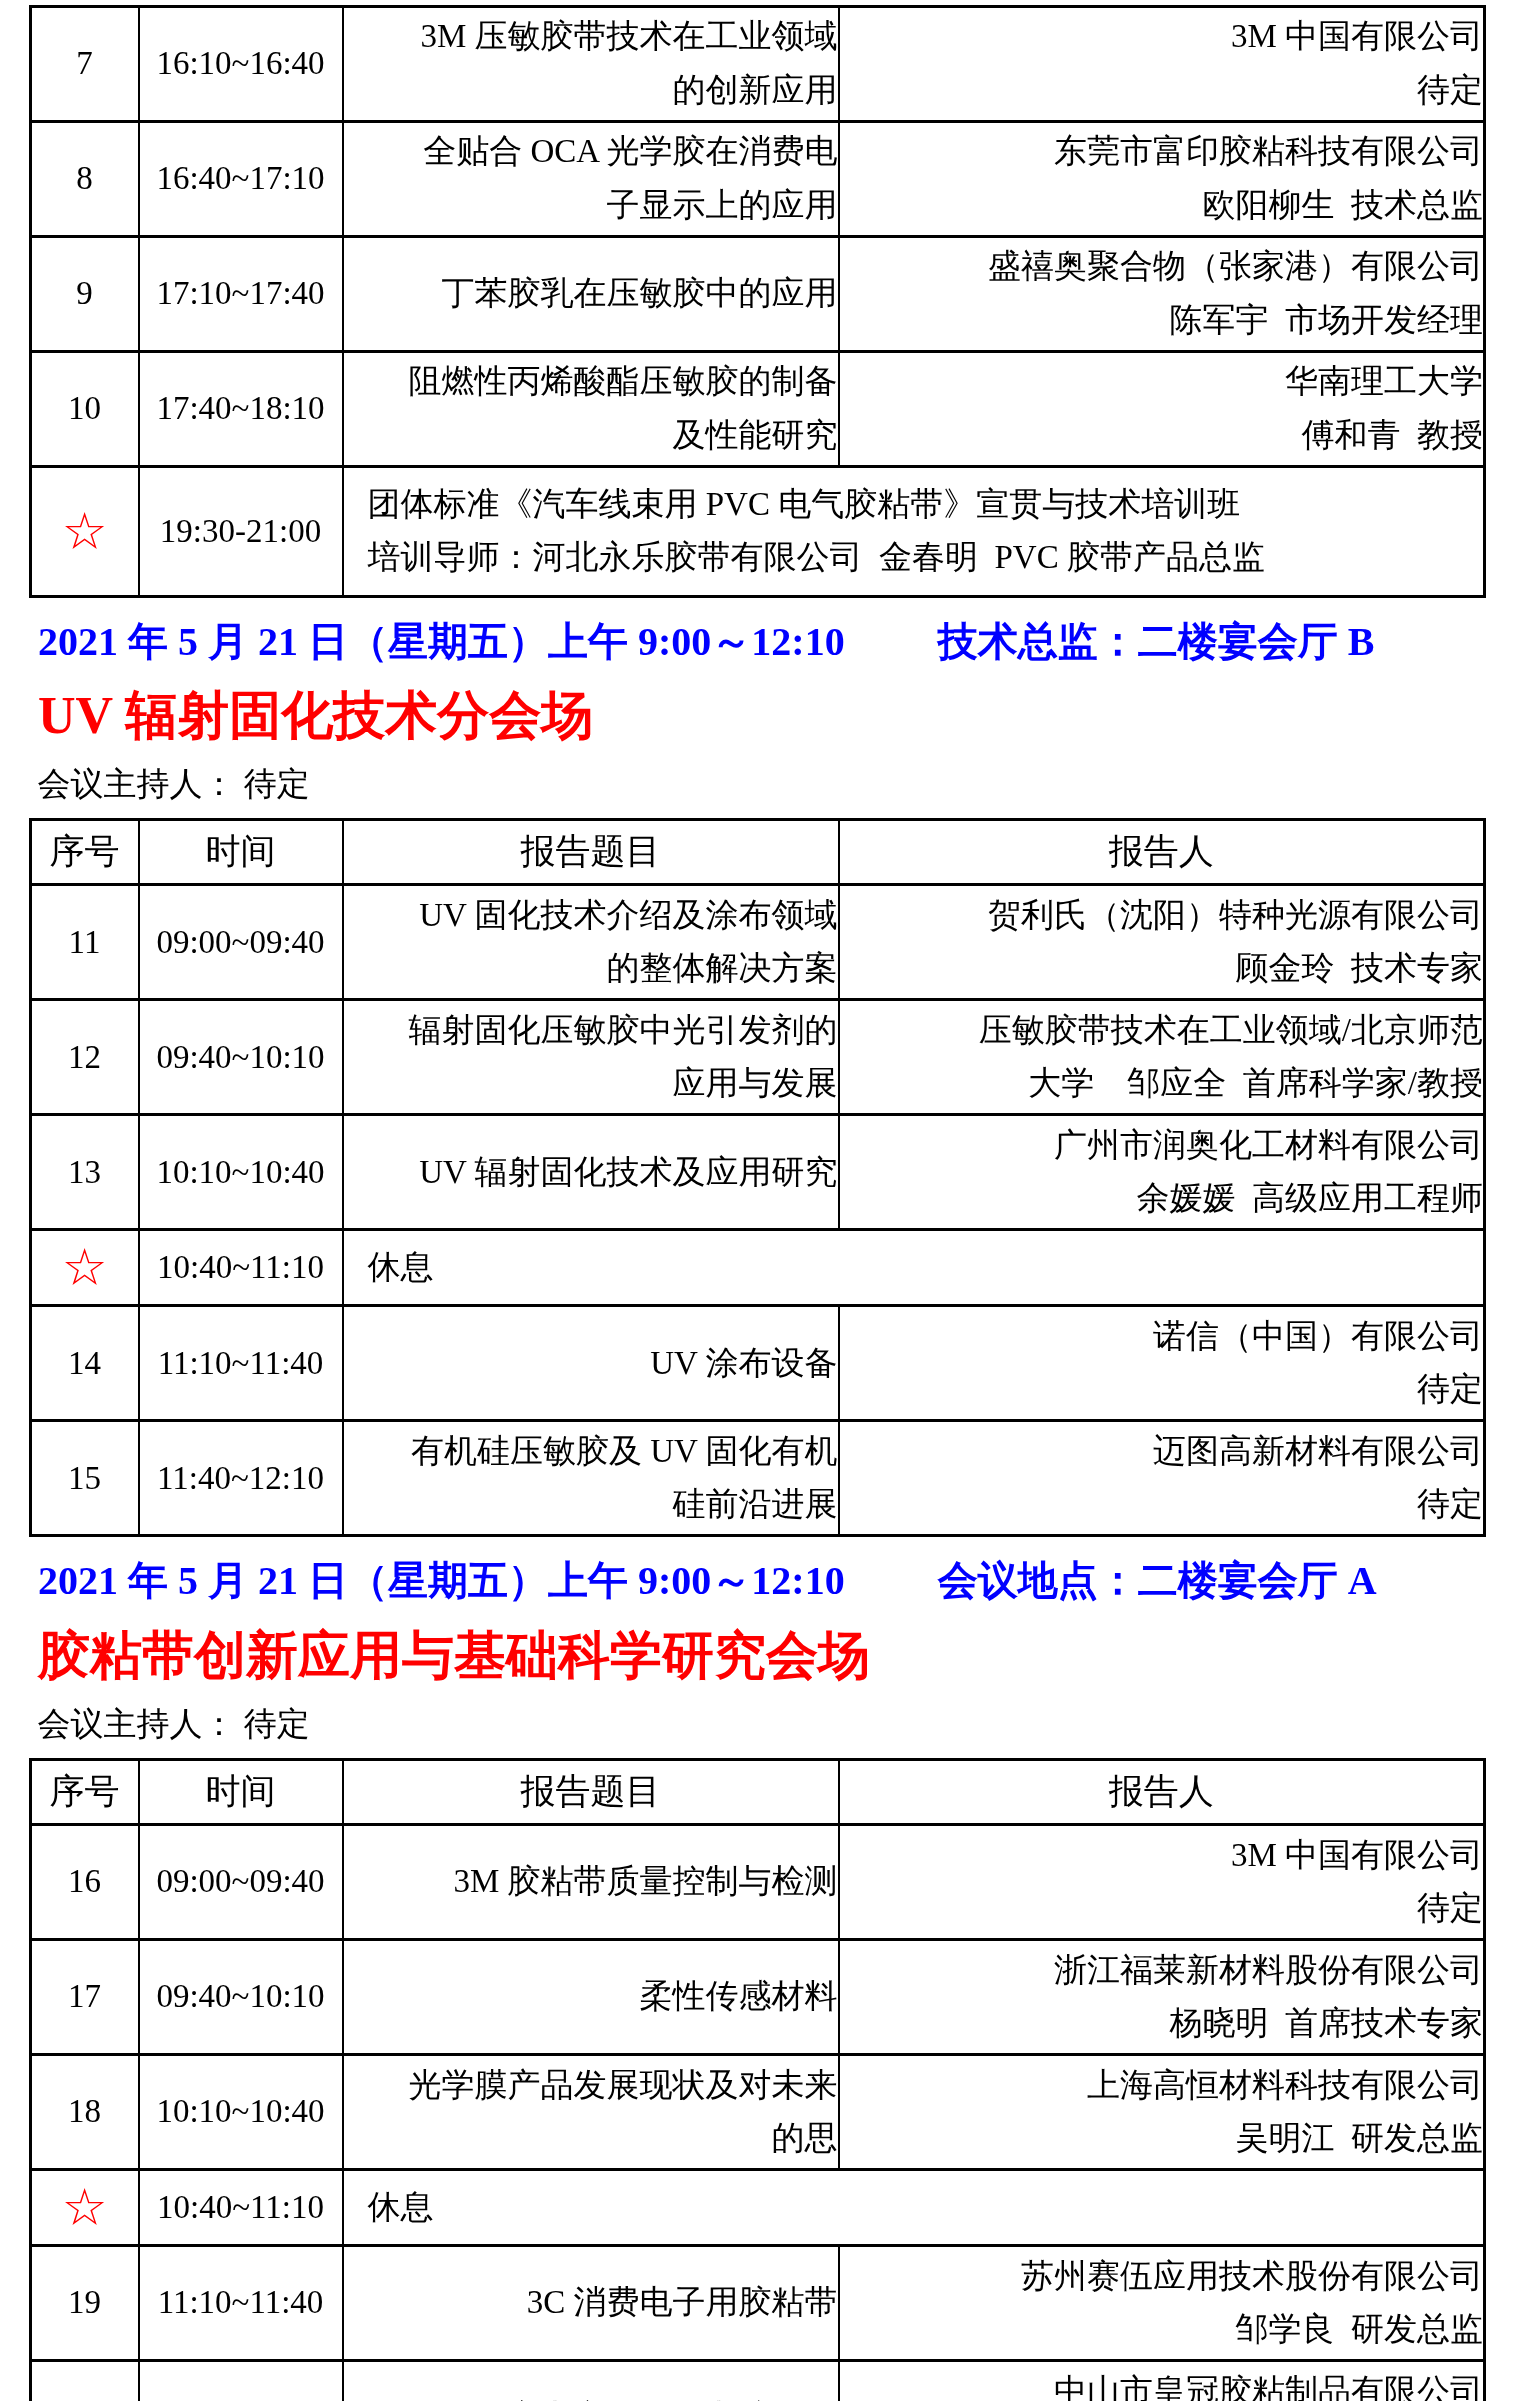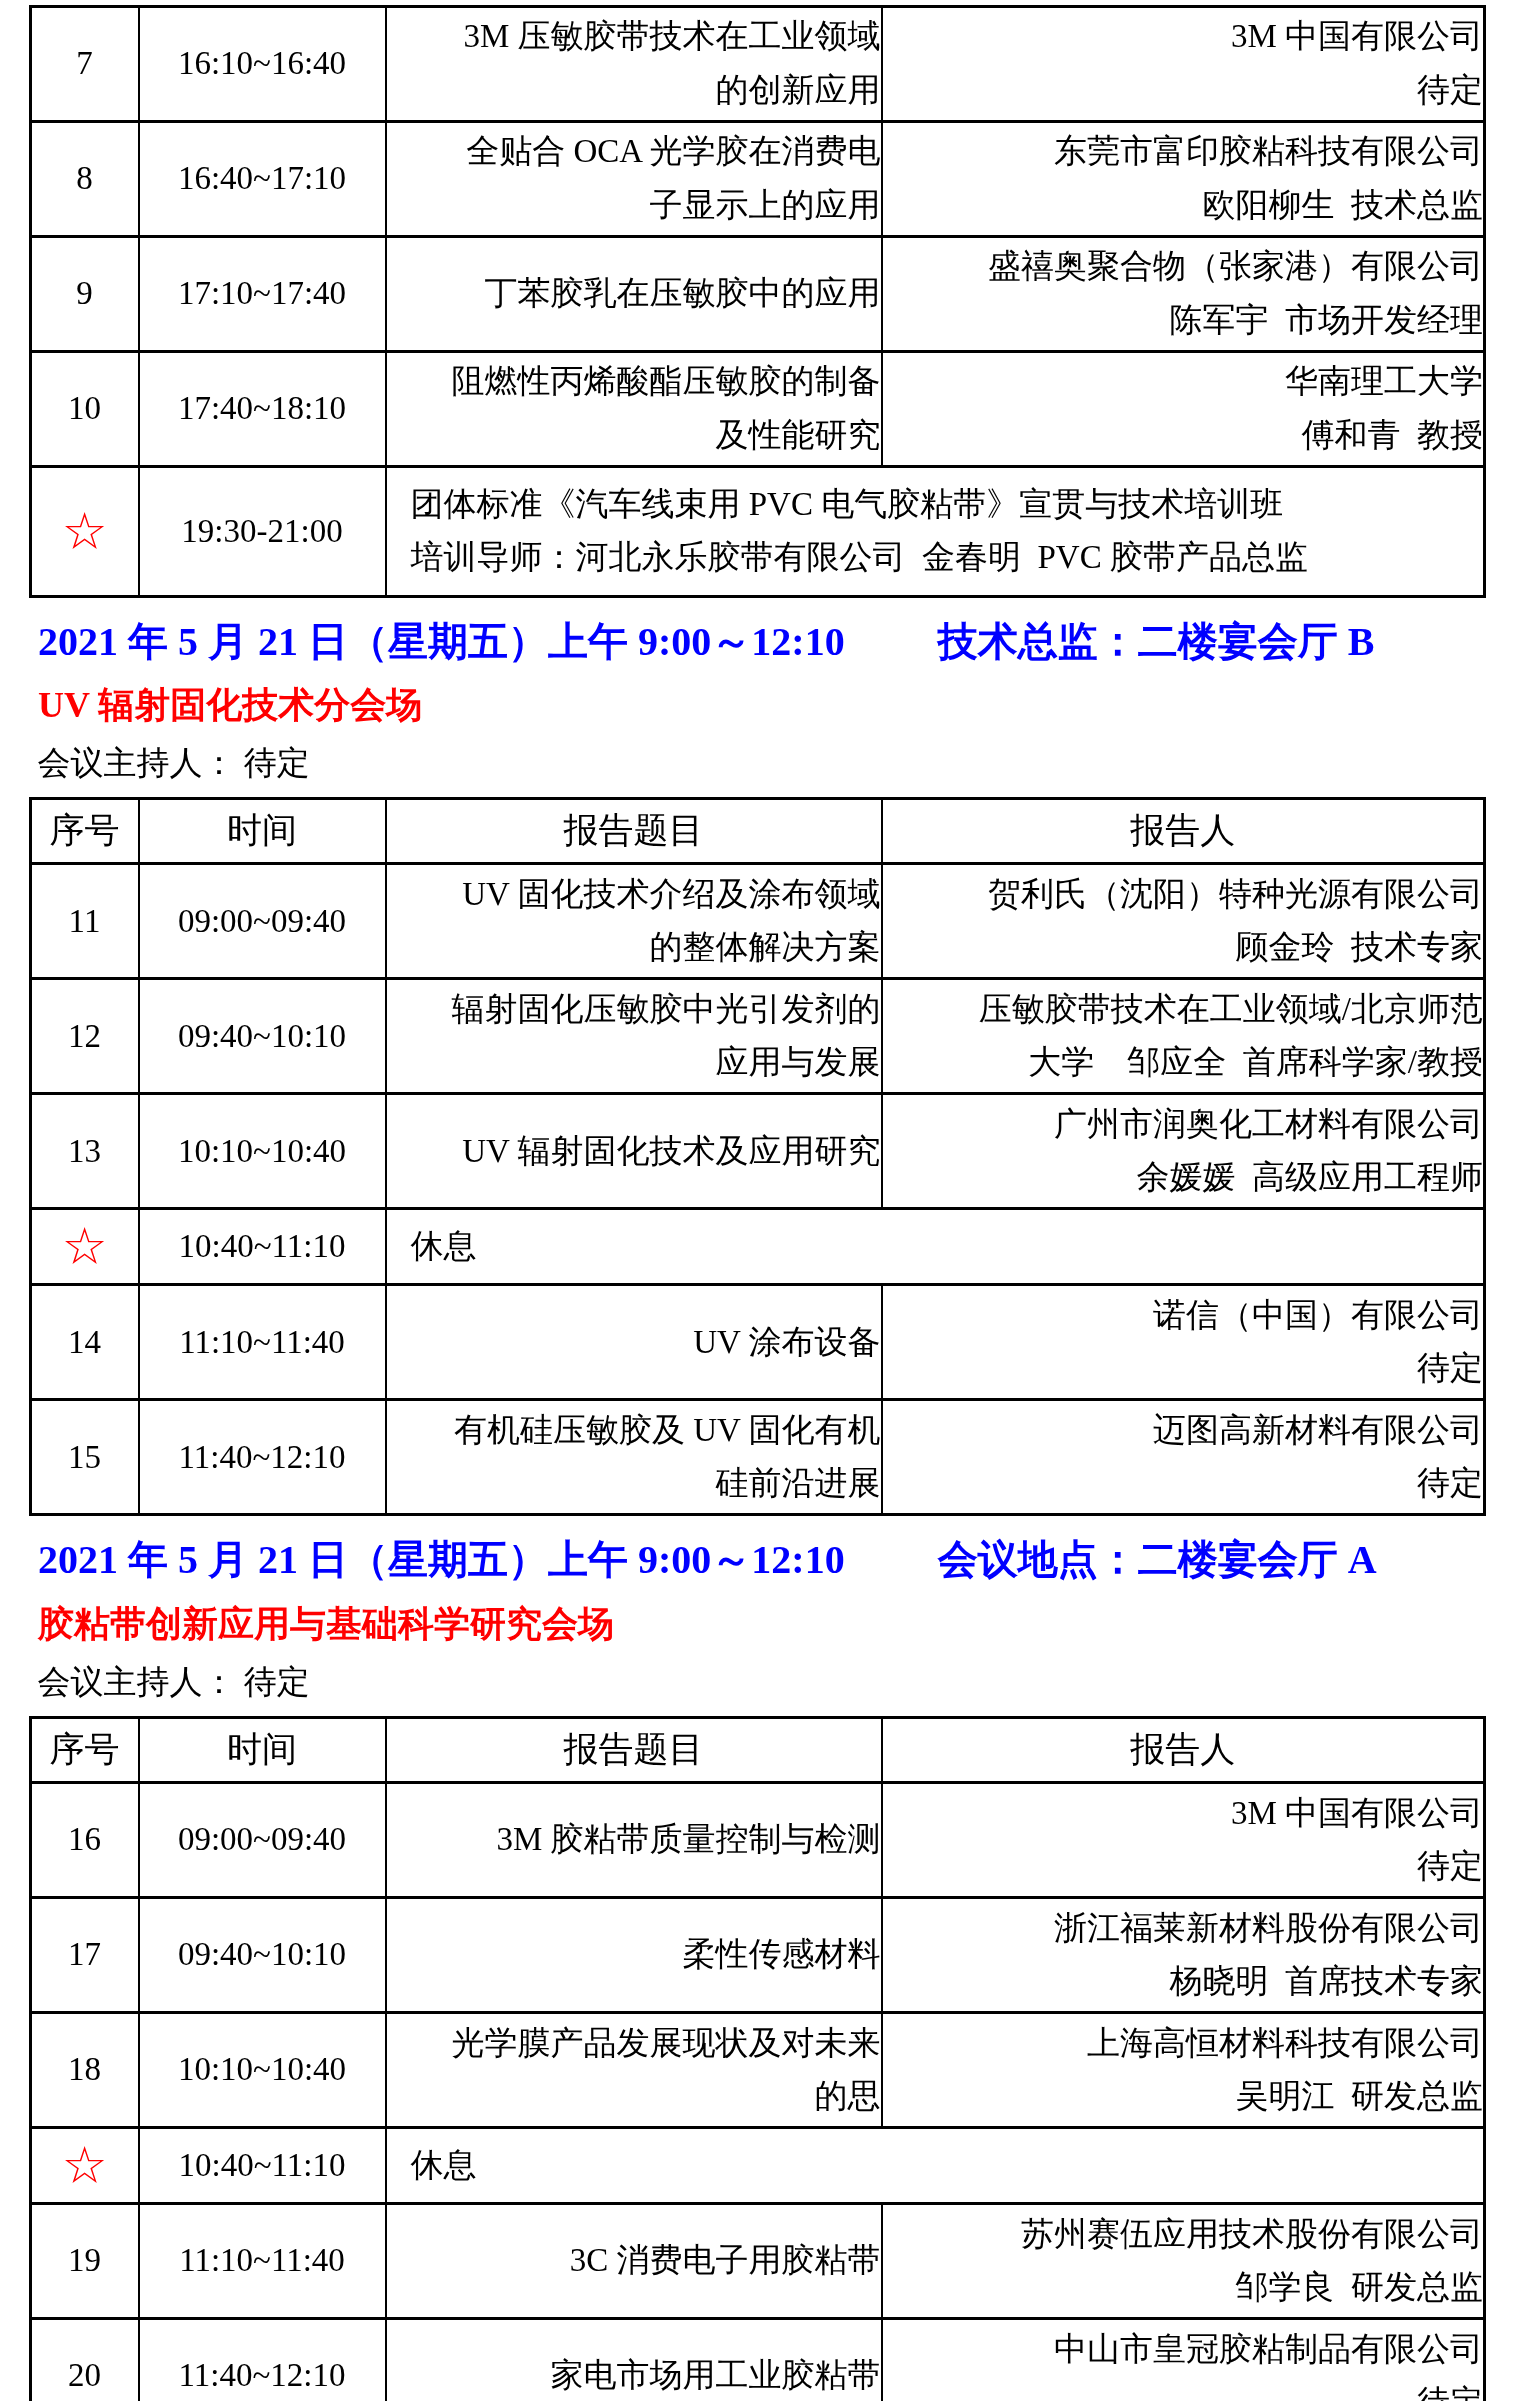--- a/index.html
+++ b/index.html
@@ -15,21 +15,21 @@
   .trow{display:flex;border-top:3.2px solid #000;}
   .trow:first-child{border-top:none;}
   .cell{
     box-sizing:border-box;
     border-left:2.4px solid #000;
     display:flex;flex-direction:column;justify-content:center;
     font-size:33px;
   }
   .cell:first-child{border-left:none;}
   .c-no{width:106px;align-items:center;text-align:center;}
-  .c-time{width:247px;align-items:center;text-align:center;}
+  .c-time{width:204px;align-items:center;text-align:center;}
   .c-title{width:496px;align-items:flex-end;padding-left:24px;}
   .c-speaker{flex:1;align-items:flex-end;padding-left:30px;}
   .c-merged{flex:1;align-items:flex-start;padding-left:24px;}
   .h-row{min-height:112px;}
   .h-star{min-height:127px;}
   .h-break{min-height:73px;}
   .h-head{min-height:62px;}
   .thead .cell{align-items:center;font-size:35px;padding-left:0;}
   .line{display:block;line-height:1.62;white-space:pre-wrap;text-align:left;}
   .star{
@@ -37,21 +37,21 @@
     font-family:"DejaVu Sans",sans-serif;
   }
 
   
   .blue-heading{
     display:flex;align-items:center;gap:93px;
     color:#0000FF;font-weight:bold;font-size:40px;
     margin:16px 0 6.3px 9.5px;white-space:pre-wrap;
   }
   .red-heading{
-    color:#FF0000;font-weight:bold;font-size:36px;
+    color:#FF0000;font-weight:bold;font-size:52px;
     margin:12.7px 0 8px 9.5px;white-space:pre-wrap;
   }
   .host-line{
     font-size:33px;margin:11px 0 11px 9px;white-space:pre-wrap;
   }
 </style>
 </head>
 <body>
 
 <div class="doc">

